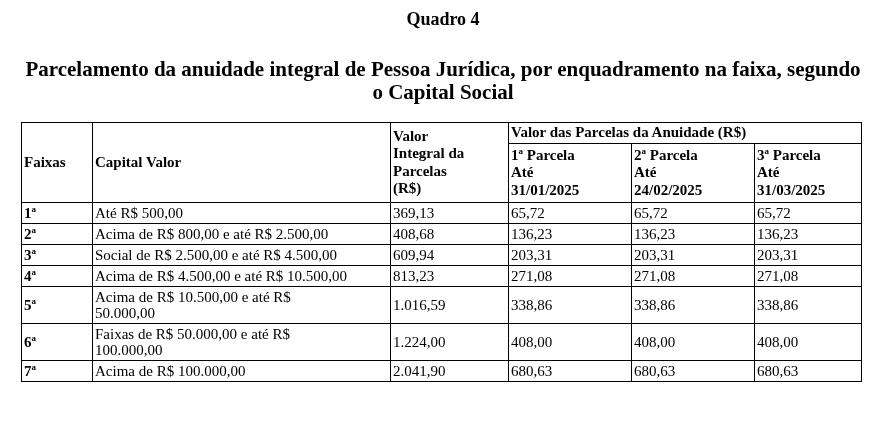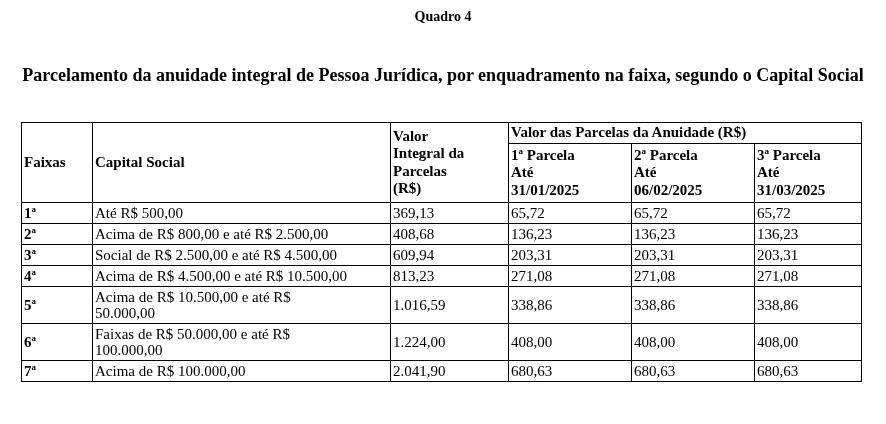--- a/index.html
+++ b/index.html
@@ -1,21 +1,21 @@
 <!DOCTYPE html>
 <html><head>
 <meta charset="utf-8">
 <style>
   html, body { margin:0; padding:0; background:#ffffff; }
   body { width:886px; height:424px; position:relative; overflow:hidden;
          font-family:"Liberation Serif", "DejaVu Serif", serif; color:#000; }
   .quadro { position:absolute; top:9px; left:0; width:886px; text-align:center;
-            font-weight:bold; font-size:14px; letter-spacing:0px; }
-  .subtitle { position:absolute; top:64px; left:20px; width:846px; text-align:center;
-              font-weight:bold; font-size:18px; line-height:23px; }
+            font-weight:bold; font-size:18px; letter-spacing:0px; }
+  .subtitle { position:absolute; top:58px; left:20px; width:846px; text-align:center;
+              font-weight:bold; font-size:21px; line-height:23px; }
   table { position:absolute; top:122px; left:21px; border-collapse:collapse;
           table-layout:fixed; width:840px; font-size:15px; }
   td, th { border:1.6px solid #000; text-align:left; vertical-align:middle; padding:0 2px; }
   th { font-weight:bold; line-height:17.5px; }
   td { line-height:17px; }
   .faixa { font-weight:bold;margin-top:14px; }
   sup.ord { font-size:9px; vertical-align:6px; line-height:0; }
   thead tr.r1 th { height:20px; }
   thead tr.r2 th { height:58px; }
   tbody tr td { height:20px; padding-top:0; padding-bottom:0; }
@@ -33,39 +33,39 @@
     <col style="width:71px">
     <col style="width:298px">
     <col style="width:118px">
     <col style="width:123px">
     <col style="width:123px">
     <col style="width:107px">
   </colgroup>
   <thead>
     <tr class="r1">
       <th rowspan="2">Faixas</th>
-      <th rowspan="2">Capital Social</th>
+      <th rowspan="2">Capital Valor</th>
       <th rowspan="2">
         <span>Valor</span><br>
         <span>Integral da</span><br>
         <span>Parcelas</span><br>
         <span>(R$)</span>
       </th>
       <th colspan="3">Valor das Parcelas da Anuidade (R$)</th>
     </tr>
     <tr class="r2">
       <th>
         <span>1</span><sup class="ord">a</sup> <span>Parcela</span><br>
         <span>Até</span><br>
         <span>31/01/2025</span>
       </th>
       <th>
         <span>2</span><sup class="ord">a</sup> <span>Parcela</span><br>
         <span>Até</span><br>
-        <span>06/02/2025</span>
+        <span>24/02/2025</span>
       </th>
       <th>
         <span>3</span><sup class="ord">a</sup> <span>Parcela</span><br>
         <span>Até</span><br>
         <span>31/03/2025</span>
       </th>
     </tr>
   </thead>
   <tbody>
     <tr>

